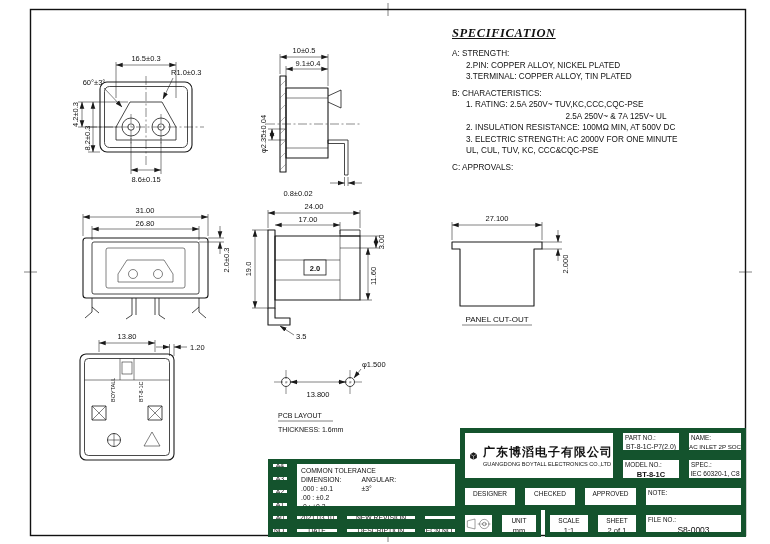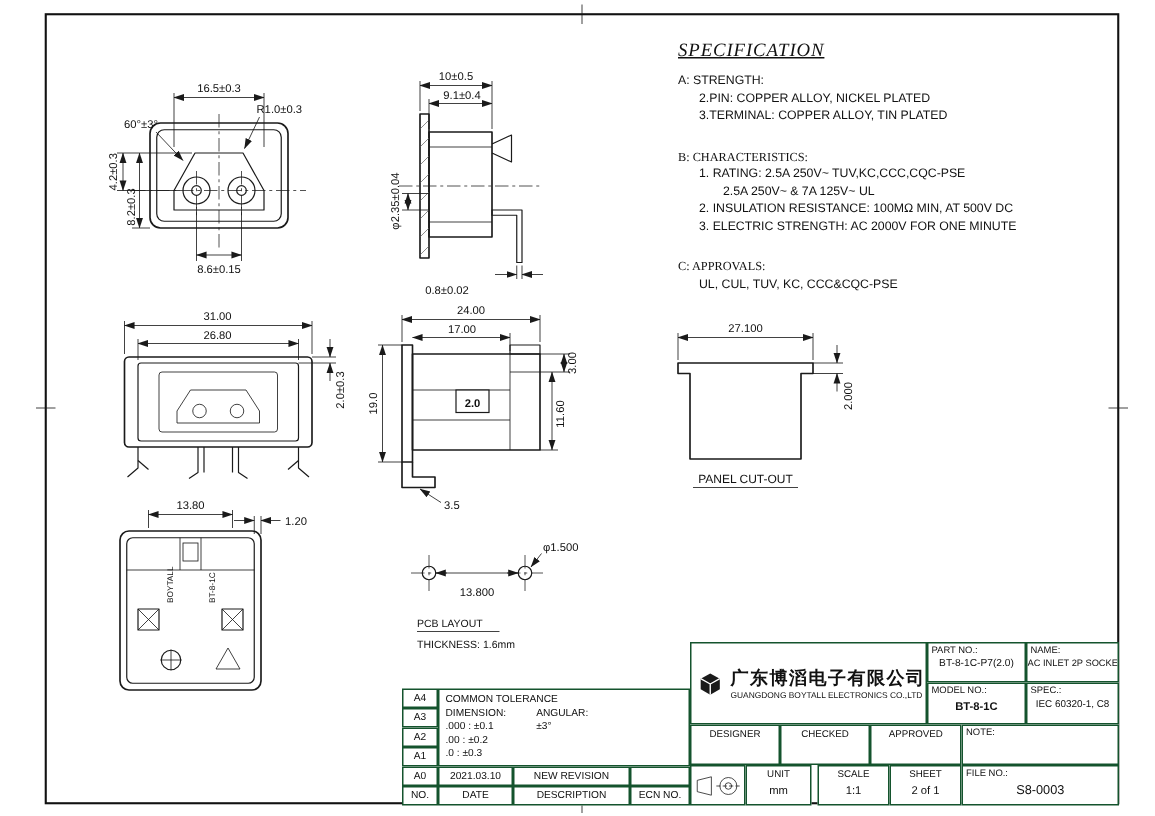--- a/index.html
+++ b/index.html
@@ -12,29 +12,29 @@
   .dts { font-size:7px; }
   .lbl { font-size:8px; }
   .ol   { fill:none; stroke:#1a1a1a; stroke-width:1.1; stroke-linejoin:round; }
   .ol2  { fill:none; stroke:#1a1a1a; stroke-width:0.8; stroke-linejoin:round; }
   .thin { fill:none; stroke:#1a1a1a; stroke-width:0.55; }
   .cl   { fill:none; stroke:#1a1a1a; stroke-width:0.5; stroke-dasharray:9 2.5 2 2.5; }
   .dim  { fill:none; stroke:#1a1a1a; stroke-width:0.55; }
   .hatch{ fill:none; stroke:#555; stroke-width:0.45; }
 
   .spec { position:absolute; left:452px; top:26px; width:298px; }
-  .spec-title { font-family:"Liberation Serif", serif; font-style:italic; font-weight:normal;
+  .spec-title { font-family:"Liberation Serif", serif; font-style:italic; font-weight:bold;
                 font-size:12.5px; letter-spacing:.6px; text-decoration:underline; margin-bottom:7px; }
   .spec-line { font-size:8.2px; line-height:11.5px; white-space:nowrap; }
   .ind1 { padding-left:14px; }
-  .ind2 { padding-left:30px; }
-  .gap  { margin-top:16px;font-family:Liberation Serif, serif; }
+  .ind2 { padding-left:30px;text-align:center; }
+  .gap  { margin-top:5px; }
 
   .tb { position:absolute; left:268px; top:428px; width:478px; height:109px; font-size:7px; }
-  .cell { position:absolute; border:1px solid #14532d; background:#fff; overflow:hidden; }
+  .cell { position:absolute; border:5px solid #14532d; background:#fff; overflow:hidden; }
   .lab   { display:block; font-size:6.3px; padding:1px 0 0 2px; }
   .lab-c { display:block; font-size:6.5px; text-align:center; padding-top:2px; }
   .val   { display:block; text-align:center; font-size:7.5px; margin-top:2px; white-space:nowrap; }
   .val-b { font-weight:bold; }
   .company { display:flex; align-items:center; gap:5px; padding-left:4px; }
   .cn { font-size:12px; font-weight:bold; letter-spacing:1px; white-space:nowrap; }
   .en { font-size:5.6px; white-space:nowrap; }
   .c  { display:flex; align-items:center; justify-content:center; font-size:6.8px; }
   .tolcell { font-size:6.8px; padding:2px 4px; line-height:9px; }
   .tol-cols { display:flex; gap:20px; }
@@ -245,22 +245,22 @@
   <div class="spec">
     <div class="spec-title">SPECIFICATION</div>
     <div class="spec-line">A: STRENGTH:</div>
     <div class="spec-line ind1">2.PIN: COPPER ALLOY, NICKEL PLATED</div>
     <div class="spec-line ind1">3.TERMINAL: COPPER ALLOY, TIN PLATED</div>
     <div class="spec-line gap">B: CHARACTERISTICS:</div>
     <div class="spec-line ind1">1. RATING: 2.5A 250V~ TUV,KC,CCC,CQC-PSE</div>
     <div class="spec-line ind2">2.5A 250V~ &amp; 7A 125V~ UL</div>
     <div class="spec-line ind1">2. INSULATION RESISTANCE: 100MΩ MIN, AT 500V DC</div>
     <div class="spec-line ind1">3. ELECTRIC STRENGTH: AC 2000V FOR ONE MINUTE</div>
+    <div class="spec-line ind1">UL, CUL, TUV, KC, CCC&amp;CQC-PSE</div>
     <div class="spec-line gap">C: APPROVALS:</div>
-    <div class="spec-line ind1">UL, CUL, TUV, KC, CCC&amp;CQC-PSE</div>
   </div>
 
   <div class="tb">
 
     <div class="cell company" style="left:192px;top:0;width:158px;height:55px">
       <svg width="26" height="26" viewBox="0 0 24 24">
         <path d="M12 2 L21 7 V17 L12 22 L3 17 V7 Z" fill="#1a1a1a"></path>
         <path d="M12 12 L12 22 M12 12 L21 7 M12 12 L3 7" stroke="#fff" stroke-width="1.3" fill="none"></path>
       </svg>
       <div>

